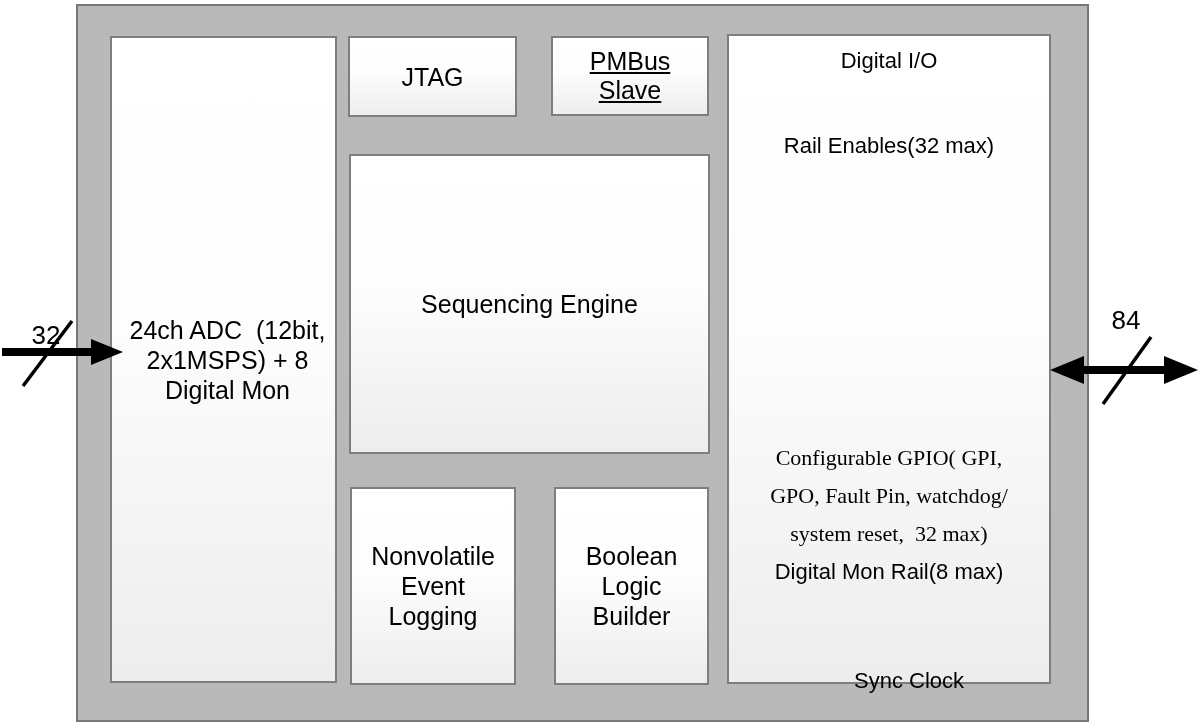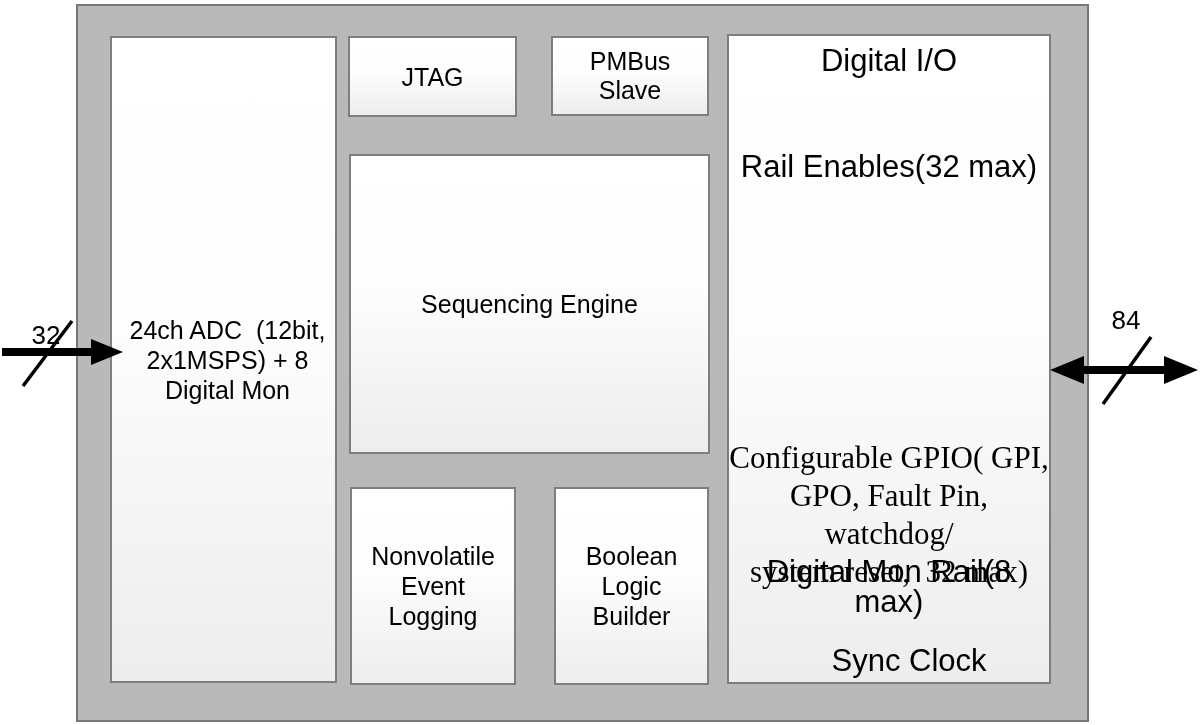--- a/index.html
+++ b/index.html
@@ -35,42 +35,42 @@
   .block-label {
     white-space: pre-wrap;
     text-align: center;
     font-size: 25px;
     line-height: 30px;
   }
   .pmbus .block-label { line-height: 29px; }
 
   .adc-block  { left: 110px; top: 36px;  width: 227px; height: 647px; padding-left: 8px; }
   .jtag-block { left: 348px; top: 36px;  width: 169px; height: 81px;  }
-  .pmbus      { left: 551px; top: 36px;  width: 158px; height: 80px;  }
+  .pmbus      { left: 551px; top: 36px;  width: 158px; height: 80px; text-decoration: underline;  }
   .seq-block  { left: 349px; top: 154px; width: 361px; height: 300px; }
   .nvlog-block{ left: 350px; top: 487px; width: 166px; height: 198px; }
   .bool-block { left: 554px; top: 487px; width: 155px; height: 198px; }
 
   
   .dio-block  { left: 727px; top: 34px;  width: 324px; height: 650px; display: block; }
   .dio-item {
     position: absolute;
     left: 0; width: 100%;
     text-align: center;
     white-space: pre-wrap;
-    font-size: 31px;
+    font-size: 22px;
     line-height: 30px;
   }
   .dio-title { top: 10px; }
-  .dio-i0 { top: 116px; }
+  .dio-i0 { top: 95px; }
   .dio-i1 { top: 191px; }
   .dio-i2 { top: 280px; line-height: 31px; }
   .dio-i3 { top: 403px; line-height: 38px; font-family: Liberation Serif, serif; }
   .dio-i4 { top: 521px; }
-  .dio-i5 { top: 610px; padding-left: 40px; }
+  .dio-i5 { top: 630px; padding-left: 40px; }
 
   
   .bus-svg { position: absolute; }
   .left-bus-svg  { left: 0px;    top: 285px; width: 135px; height: 120px; }
   .right-bus-svg { left: 1040px; top: 325px; width: 160px; height: 95px;  }
   .bus-label {
     position: absolute;
     width: 44px;
     text-align: center;
     font-size: 26px;

